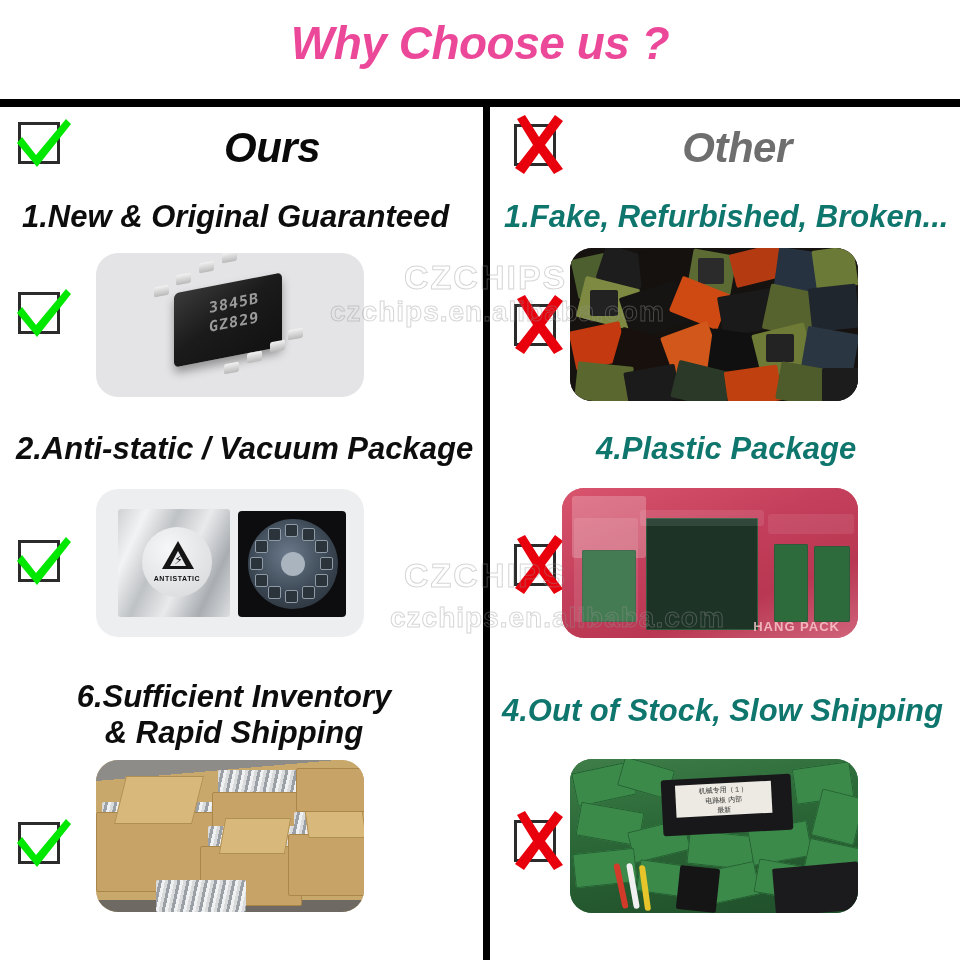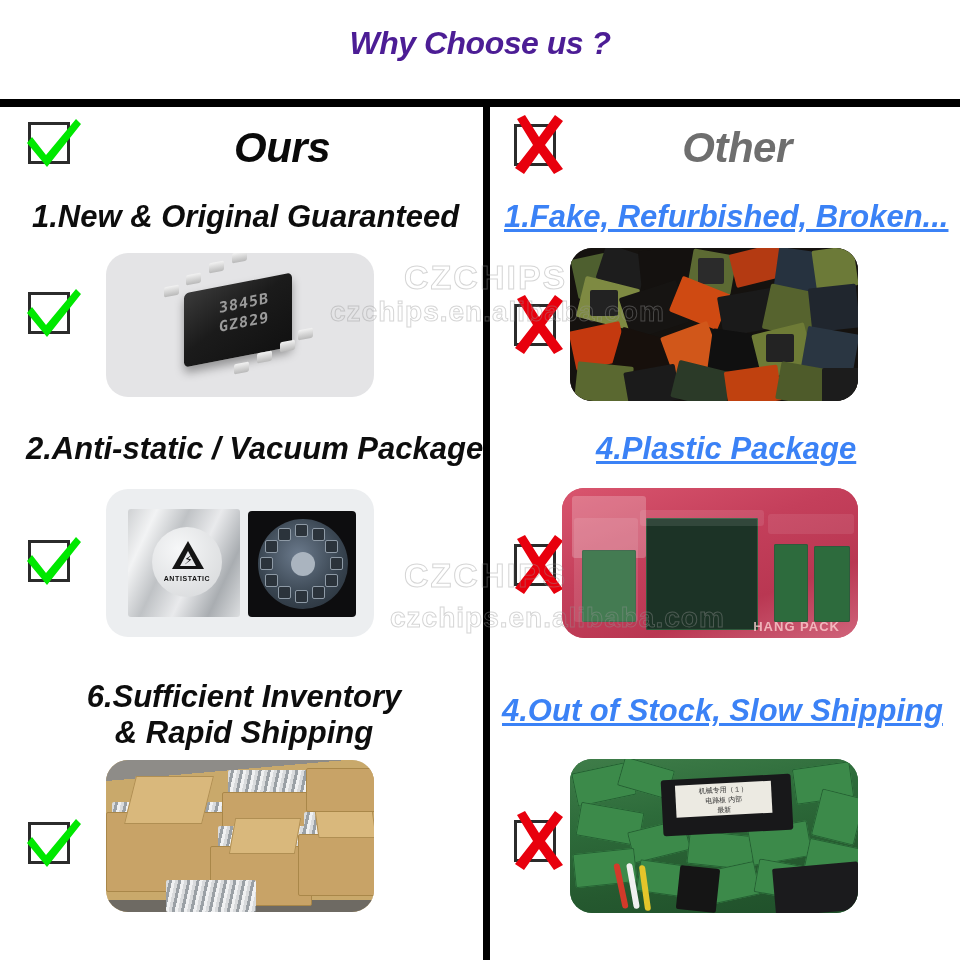--- a/index.html
+++ b/index.html
@@ -9,38 +9,38 @@
     font-family:"Liberation Sans","DejaVu Sans",sans-serif;
     overflow:hidden;
     position:relative;
   }
   .page{position:relative;width:960px;height:960px;}
 
   
   .title{
     position:absolute;left:0;top:0;width:960px;height:100px;
     display:flex;align-items:center;justify-content:center;
-    font-size:32px;font-weight:bold;font-style:italic;
+    font-size:46px;font-weight:bold;font-style:italic;
     letter-spacing:-0.5px;
-    color:#4c1d95;
+    color:#ec4899;
     padding-bottom:14px;
     box-sizing:border-box;
   }
 
   
   .hrule{
     position:absolute;left:0;top:99px;width:960px;height:8px;background:#000;
   }
   .vrule{
     position:absolute;left:483px;top:107px;width:7px;height:853px;background:#000;
   }
 
   
   .col{position:absolute;top:107px;height:853px;}
-  .col-left{left:18px;width:566px;}
+  .col-left{left:8px;width:566px;}
   .col-right{left:490px;width:470px;}
 
   
   .colhead{
     position:relative;height:82px;
     display:flex;align-items:center;
   }
   .colhead .htext{
     width:100%;text-align:center;
     font-size:42px;font-weight:bold;font-style:italic;
@@ -73,21 +73,21 @@
   .mb-r3-right{left:24px;top:713px;}
 
   
   .feat{position:absolute;}
   .feat-label{
     font-size:31px;font-weight:bold;font-style:italic;
     line-height:1.15;white-space:nowrap;
   }
   .feat-label.two-line{white-space:normal;text-align:center;}
   .left .feat-label{color:#0d0d0d;}
-  .right .feat-label{color:#3b82f6;text-decoration:underline;}
+  .right .feat-label{color:#0f766e;}
 
   
   .lf1{left:14px;top:92px;}
   .lf2{left:8px;top:324px;}
   .lf3{left:56px;top:572px;width:340px;text-align:center;}
 
   
   .rf1{left:14px;top:92px;}
   .rf2{left:106px;top:324px;}
   .rf3{left:12px;top:586px;}

